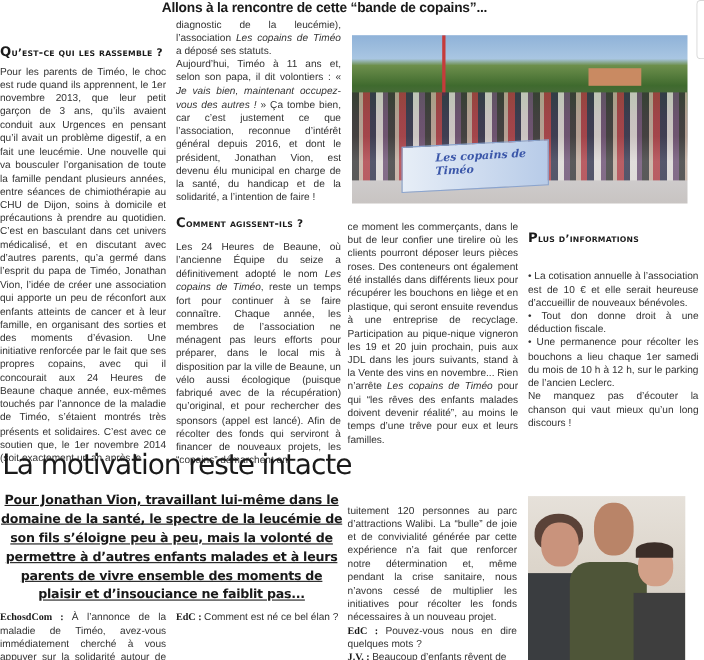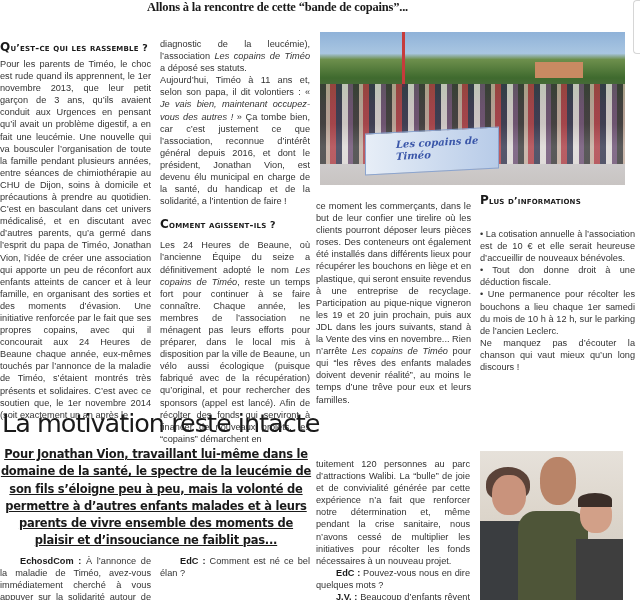--- a/index.html
+++ b/index.html
@@ -3,41 +3,41 @@
 <meta charset="utf-8">
 <style>
   html, body { margin: 0; padding: 0; }
   body {
     width: 640px; height: 600px; overflow: hidden; position: relative;
     background: #ffffff; color: #2a2a2a;
     font-family: "DejaVu Sans", sans-serif;
   }
   .kicker {
     position: absolute; left: 147px; top: 0px; width: 340px;
-    font-family: Liberation Serif, serif; font-weight: bold;
+    font-family: Liberation Sans, sans-serif; font-weight: bold;
     font-size: 12.5px; line-height: 14px; color: #1a1a1a; white-space: nowrap;
     letter-spacing: -0.2px;
   }
   .col {
     position: absolute; font-family: "Liberation Sans", sans-serif;
     font-size: 9.2px; line-height: 12.1px; color: #333;
     text-align: justify;
   }
   .col p { margin: 0; }
   .col .it { font-style: italic; }
   .sec-h {
     font-family: "DejaVu Sans", sans-serif; font-weight: bold;
     font-size: 9.5px; line-height: 14px; color: #1a1a1a;
     font-variant: small-caps; text-transform: none; letter-spacing: 0.2px;
   }
   .sec-h .big { font-size: 12px; }
   #col1 { left: 0px; top: 40px; width: 151px; }
-  #col2 { left: 160px; top: 38px; width: 150px; }
+  #col2 { left: 160px; top: 16px; width: 150px; }
   #col3 { left: 316px; top: 200px; width: 155px; }
-  #col4 { left: 480px; top: 184px; width: 155px; }
+  #col4 { left: 480px; top: 200px; width: 155px; }
   .photo-top {
     position: absolute; left: 320px; top: 32px; width: 305px; height: 153px;
     background: linear-gradient(180deg, #8fb2d8 0%, #a9c6e2 14%, #6d8f4c 18%, #3f6a2e 30%, #506b45 40%, #6b6660 48%, #7b6d6a 60%, #d3d1d3 75%, #c8c4c2 100%);
     overflow: hidden;
   }
   .photo-top .crowd {
     position: absolute; left: 0; right: 0; top: 52px; height: 80px;
     background: repeating-linear-gradient(90deg, #333 0 6px, #c9b1a1 6px 10px, #b13840 10px 16px, #2c2f4a 16px 22px, #e6e2df 22px 28px, #6a4c72 28px 33px);
     opacity: 0.75;
   }
@@ -64,21 +64,21 @@
   .standfirst {
     position: absolute; left: 0px; top: 446px; width: 312px;
     font-family: "DejaVu Sans", sans-serif; font-weight: bold;
     font-size: 11.5px; line-height: 17.3px; color: #1a1a1a; text-align: center;
     letter-spacing: -0.25px;
     text-decoration: underline;
   }
   #col5 { left: 0px; top: 555px; width: 151px; }
   #col6 { left: 160px; top: 555px; width: 150px; }
   #col7 { left: 316px; top: 458px; width: 154px; }
-  .lead { font-family: Liberation Sans, sans-serif; font-weight: bold; color: #1a1a1a; padding-left: 20px; }
+  .lead { font-family: Liberation Serif, serif; font-weight: bold; color: #1a1a1a; }
   .photo-bottom {
     position: absolute; left: 480px; top: 451px; width: 143px; height: 149px;
     background: linear-gradient(180deg, #e6e1da 0%, #ddd6cc 40%, #cfc8bf 100%);
     overflow: hidden;
   }
   .photo-bottom .woman-hair { position: absolute; left: 6px; top: 16px; width: 44px; height: 34px; border-radius: 50% 50% 40% 40%; background: #5a4238; }
   .photo-bottom .woman-face { position: absolute; left: 12px; top: 24px; width: 34px; height: 40px; border-radius: 45%; background: #c9937c; }
   .photo-bottom .woman-body { position: absolute; left: 0px; top: 70px; width: 45px; height: 80px; background: #3a3d40; }
   .photo-bottom .man-head { position: absolute; left: 60px; top: 6px; width: 36px; height: 48px; border-radius: 45%; background: #b98468; }
   .photo-bottom .man-body { position: absolute; left: 38px; top: 60px; width: 70px; height: 90px; border-radius: 18px 18px 0 0; background: #4e5538; }

